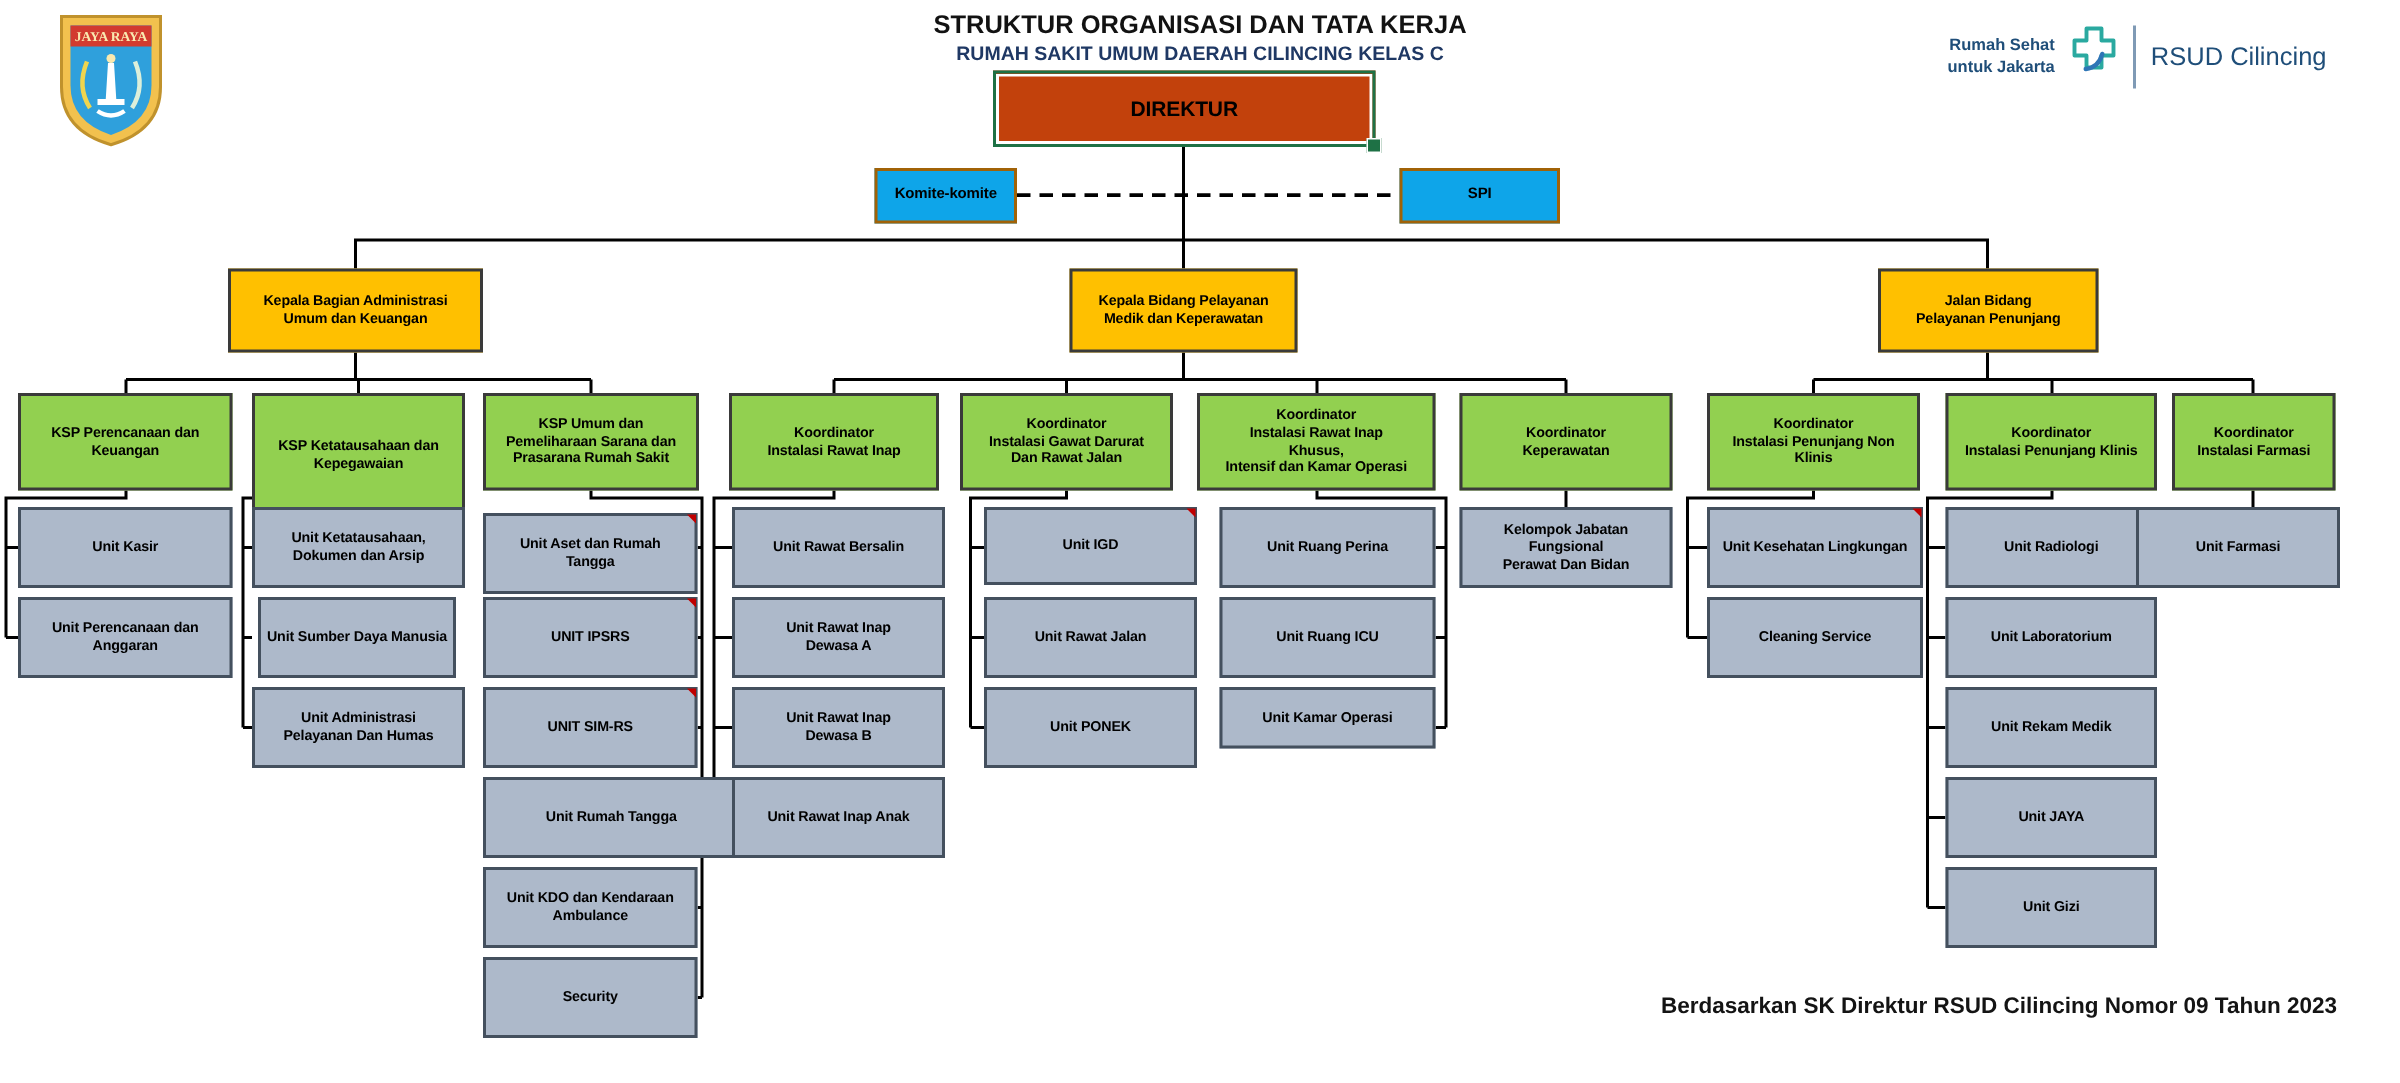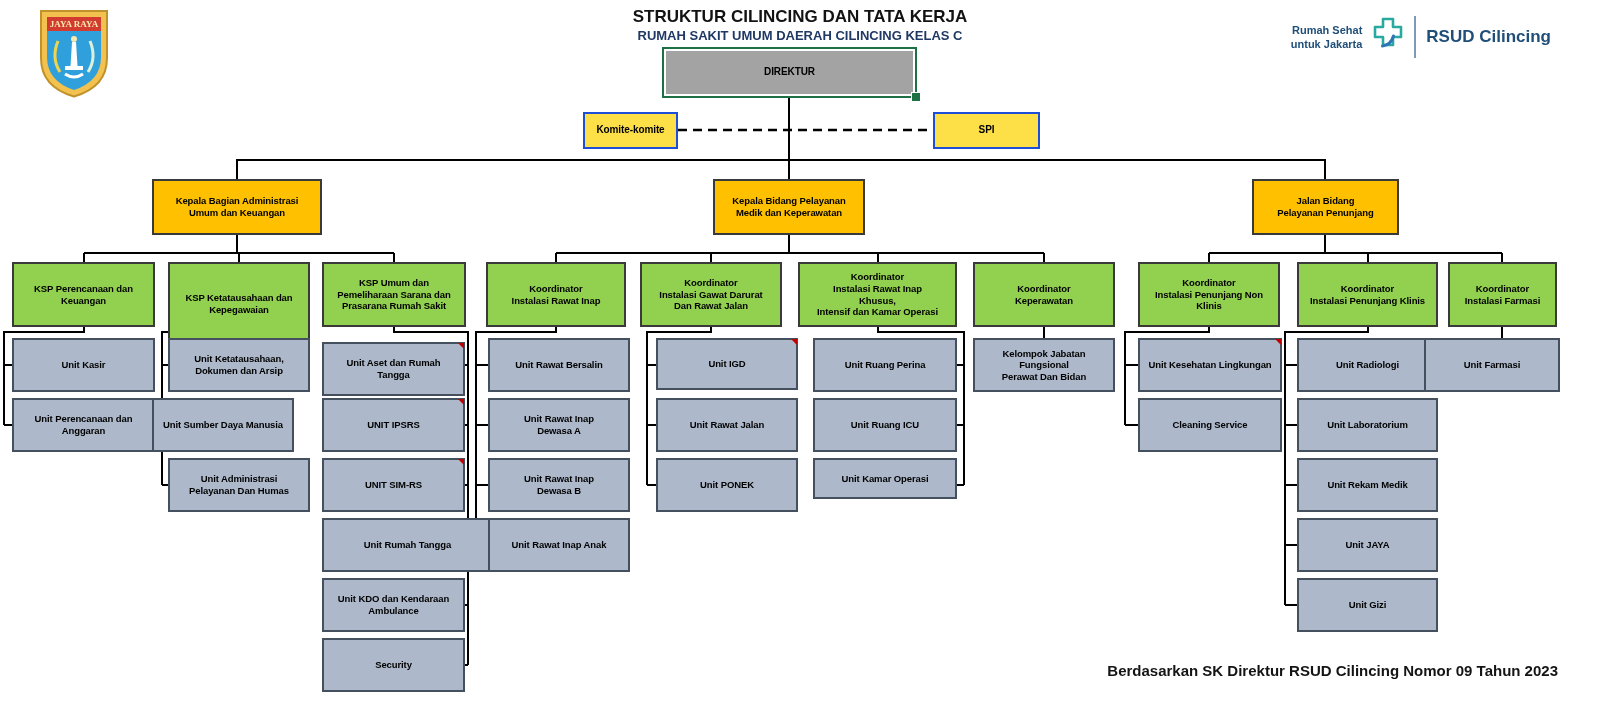--- a/index.html
+++ b/index.html
@@ -3,35 +3,35 @@
 <meta charset="utf-8">
 <style>
   html,body{margin:0;padding:0}
   body{width:1600px;height:722px;background:#fff;position:relative;overflow:hidden;
        font-family:"Liberation Sans",sans-serif;}
   .abs{position:absolute}
   svg.wires{position:absolute;left:0;top:0;z-index:1}
   .node{position:absolute;z-index:2;display:flex;align-items:center;justify-content:center;
         box-sizing:border-box;text-align:center;font-weight:700;color:#000}
   .node .lbl{white-space:pre-line;line-height:1.22;letter-spacing:-0.1px;padding:1px 2px}
-  .cyan{background:#a3a3a3;border:2px solid #1E7145;box-shadow:inset 0 0 0 2px #fff;font-size:10px;letter-spacing:.5px}
+  .cyan{background:#c2410c;border:2px solid #1E7145;box-shadow:inset 0 0 0 2px #fff;font-size:14px;letter-spacing:.5px}
   .orange{background:#FFC000;border:2px solid #3a3a3a;font-size:9.5px}
   .green{background:#92D050;border:2px solid #3a3a3a;font-size:9.5px}
   .gray{background:#ADB9CA;border:2px solid #44505e;font-size:9.5px}
-  .staff{background:#fde047;border:2px solid #1d4ed8;font-size:10px}
+  .staff{background:#0ea5e9;border:2px solid #a16207;font-size:10px}
   .handle{position:absolute;right:-6px;bottom:-6px;width:8px;height:8px;background:#1E7145;border:1px solid #fff}
   .red-marker{position:absolute;right:-1px;top:-1px;width:0;height:0;
               border-left:6px solid transparent;border-top:6px solid #C00000}
   .title{left:0;right:0;top:7px;text-align:center;font-size:17px;font-weight:700;color:#121212;z-index:3}
   .subtitle{left:0;right:0;top:28px;text-align:center;font-size:13px;font-weight:700;color:#1F3864;z-index:3}
   .footer{right:42px;top:662px;font-size:15px;font-weight:700;color:#141414;z-index:3}
   .brand{top:16px;right:49px;display:flex;align-items:center;gap:10px;z-index:3}
   .tagline{font-size:11px;font-weight:700;color:#1F4E79;text-align:right;line-height:1.3}
   .divider{width:2px;height:42px;background:#7f9ab5}
-  .brandname{font-size:17px;font-weight:700;color:#1F4E79}
+  .brandname{font-size:17px;font-weight:400;color:#1F4E79}
   .emblem{left:38px;top:8px;z-index:3}
 </style>
 </head>
 <body>
 
 <svg class="wires" width="1600" height="722" viewBox="0 0 1600 722">
   <g stroke="#000" stroke-width="2" fill="none">
 
     <path d="M789,98 V179"></path>
 
@@ -58,21 +58,21 @@
     <path d="M1044,327 V338"></path>
 
     <path d="M1209,327 V332 H1125 V425 M1125,365 H1138 M1125,425 H1138"></path>
 
     <path d="M1368,327 V332 H1285 V605 M1285,365 H1297 M1285,425 H1297 M1285,485 H1297 M1285,545 H1297 M1285,605 H1297"></path>
 
     <path d="M1502,327 V338"></path>
   </g>
 </svg>
 
-<div class="abs title">STRUKTUR CILINCING DAN TATA KERJA</div>
+<div class="abs title">STRUKTUR ORGANISASI DAN TATA KERJA</div>
 <div class="abs subtitle">RUMAH SAKIT UMUM DAERAH CILINCING KELAS C</div>
 
 <div class="abs emblem">
   <svg width="72" height="90" viewBox="0 0 72 90">
     <path d="M3,3 H69 V50 Q69,79 36,88.5 Q3,79 3,50 Z" fill="#F2C14E" stroke="#C0922C" stroke-width="2"></path>
     <path d="M9,9 H63 V49 Q63,73 36,82 Q9,73 9,49 Z" fill="#2FA0DC"></path>
     <path d="M9,9 H63 V23 H9 Z" fill="#D23B2F"></path>
     <text x="36" y="19" text-anchor="middle" font-size="9" font-weight="bold" fill="#F9E9AF" font-family="Liberation Serif, serif">JAYA RAYA</text>
     <path d="M20,33 Q13,50 22,64" stroke="#EFD54F" stroke-width="3" fill="none"></path>
     <path d="M52,33 Q59,50 50,64" stroke="#DCEFDA" stroke-width="3" fill="none"></path>
@@ -174,21 +174,21 @@
 </div>
 <div class="node gray" style="left:12px;top:398px;width:143px;height:54px">
   <span class="lbl">Unit Perencanaan dan
 Anggaran</span>
 </div>
 
 <div class="node gray" style="left:168px;top:338px;width:142px;height:54px">
   <span class="lbl">Unit Ketatausahaan,
 Dokumen dan Arsip</span>
 </div>
-<div class="node gray" style="left:152px;top:398px;width:142px;height:54px">
+<div class="node gray" style="left:172px;top:398px;width:132px;height:54px">
   <span class="lbl">Unit Sumber Daya Manusia</span>
 </div>
 <div class="node gray" style="left:168px;top:458px;width:142px;height:54px">
   <span class="lbl">Unit Administrasi
 Pelayanan Dan Humas</span>
 </div>
 
 <div class="node gray" style="left:322px;top:342px;width:143px;height:54px">
   <span class="lbl">Unit Aset dan Rumah
 Tangga</span>

